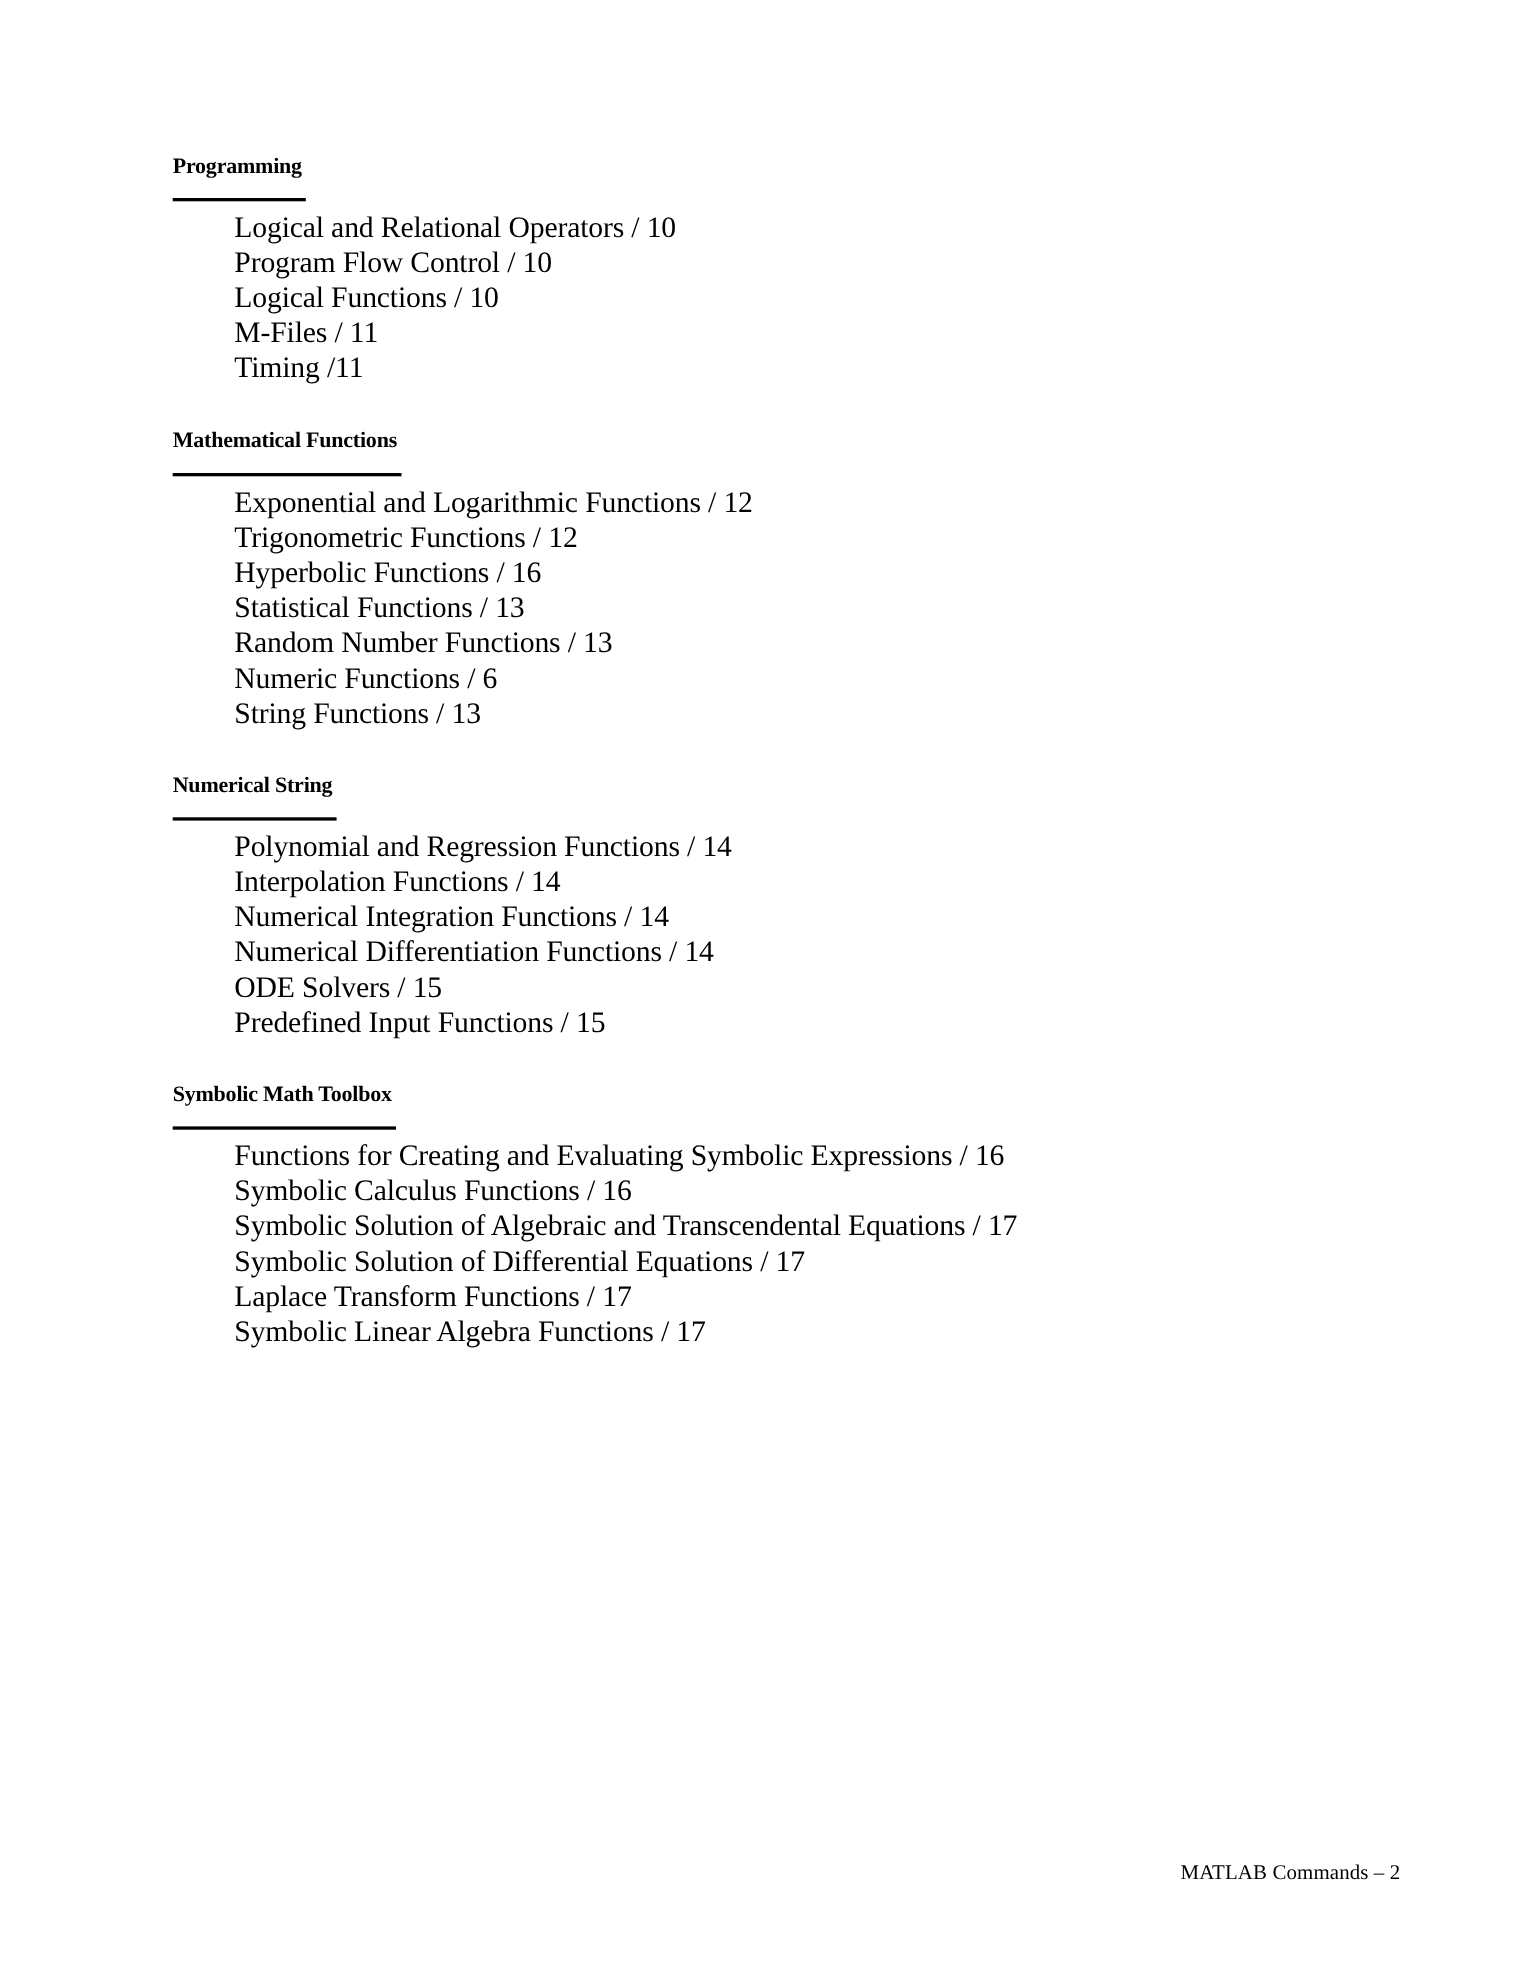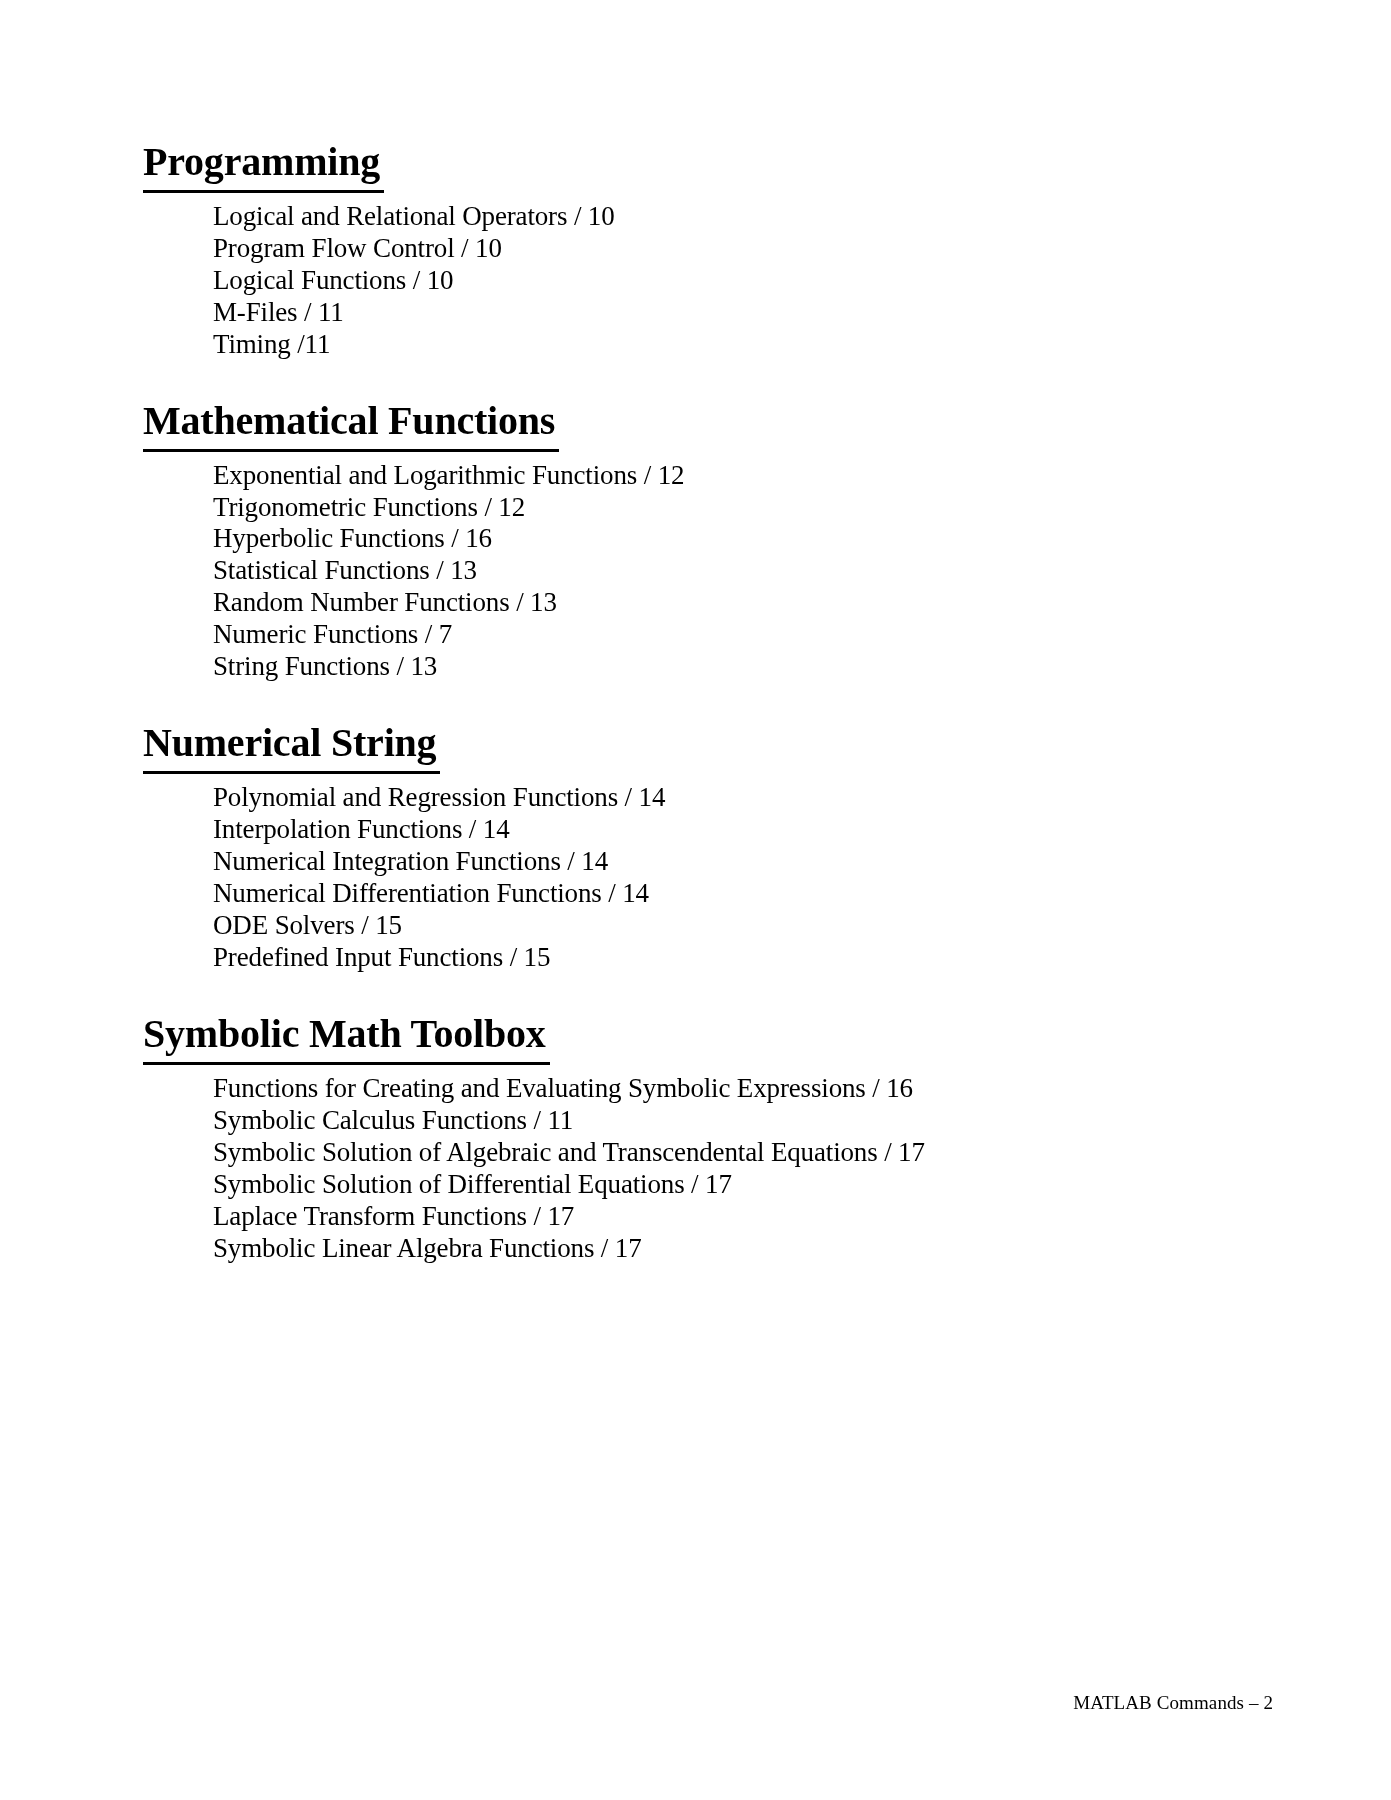--- a/index.html
+++ b/index.html
@@ -22,28 +22,28 @@
     top: 140px;
     width: 1100px;
   }
   .section {
     margin-bottom: 38px;
   }
   .section:last-of-type {
     margin-bottom: 0;
   }
   .section-heading {
-    font-size: 40px;
+    font-size: 20px;
     font-weight: bold;
     line-height: 1.12;
     letter-spacing: -0.2px;
-    margin: 0 0 2px 0;
+    margin: 0 0 2px 14px;
     display: inline-block;
     border-bottom: 3px solid #000000;
-    padding-bottom: 5px;
+    padding-bottom: 18px;
     padding-right: 4px;
     white-space: nowrap;
   }
   .entry-list {
     list-style: none;
     margin: 6px 0 0 0;
     padding: 0 0 0 70px;
   }
   .entry {
     font-size: 27px;
@@ -74,34 +74,34 @@
           <li class="entry">Logical Functions / 10</li>
           <li class="entry">M-Files / 11</li>
           <li class="entry">Timing /11</li>
         </ul></div>
       <div class="section"><div class="section-heading">Mathematical Functions</div><ul class="entry-list">
           <li class="entry">Exponential and Logarithmic Functions / 12</li>
           <li class="entry">Trigonometric Functions / 12</li>
           <li class="entry">Hyperbolic Functions / 16</li>
           <li class="entry">Statistical Functions / 13</li>
           <li class="entry">Random Number Functions / 13</li>
-          <li class="entry">Numeric Functions / 7</li>
+          <li class="entry">Numeric Functions / 6</li>
           <li class="entry">String Functions / 13</li>
         </ul></div>
       <div class="section"><div class="section-heading">Numerical String</div><ul class="entry-list">
           <li class="entry">Polynomial and Regression Functions / 14</li>
           <li class="entry">Interpolation Functions / 14</li>
           <li class="entry">Numerical Integration Functions / 14</li>
           <li class="entry">Numerical Differentiation Functions / 14</li>
           <li class="entry">ODE Solvers / 15</li>
           <li class="entry">Predefined Input Functions / 15</li>
         </ul></div>
       <div class="section"><div class="section-heading">Symbolic Math Toolbox</div><ul class="entry-list">
           <li class="entry">Functions for Creating and Evaluating Symbolic Expressions / 16</li>
-          <li class="entry">Symbolic Calculus Functions / 11</li>
+          <li class="entry">Symbolic Calculus Functions / 16</li>
           <li class="entry">Symbolic Solution of Algebraic and Transcendental Equations / 17</li>
           <li class="entry">Symbolic Solution of Differential Equations / 17</li>
           <li class="entry">Laplace Transform Functions / 17</li>
           <li class="entry">Symbolic Linear Algebra Functions / 17</li>
         </ul></div>
     </div>
 
   <div class="footer">MATLAB Commands – 2</div>
 
 </div>

